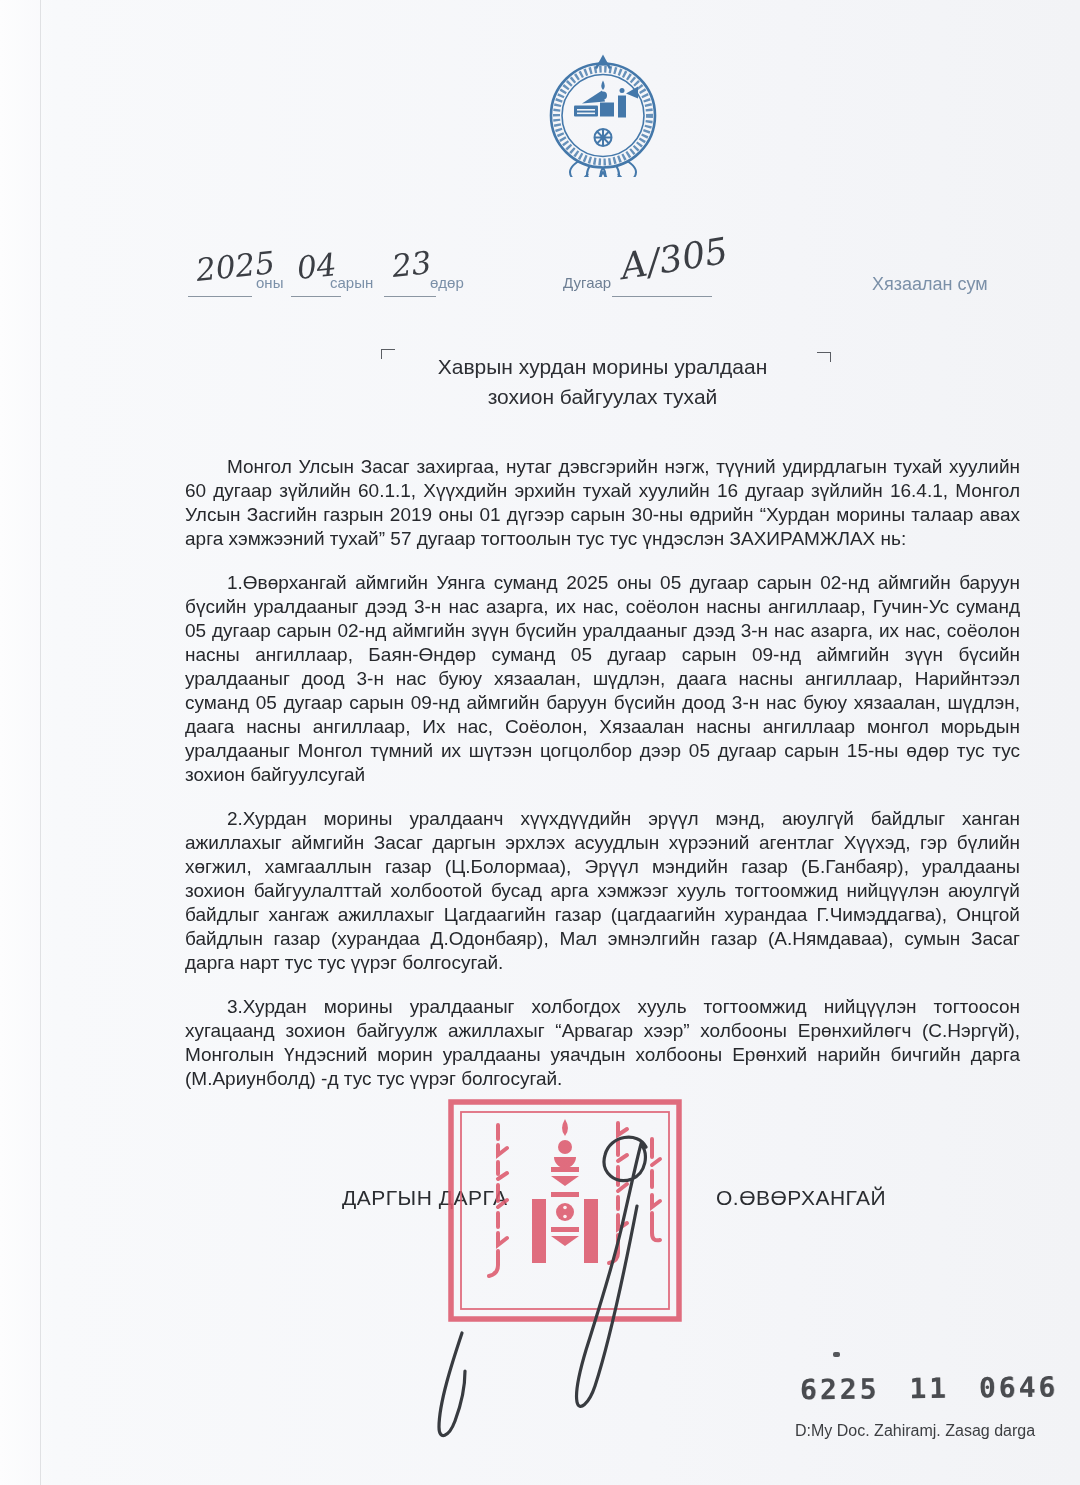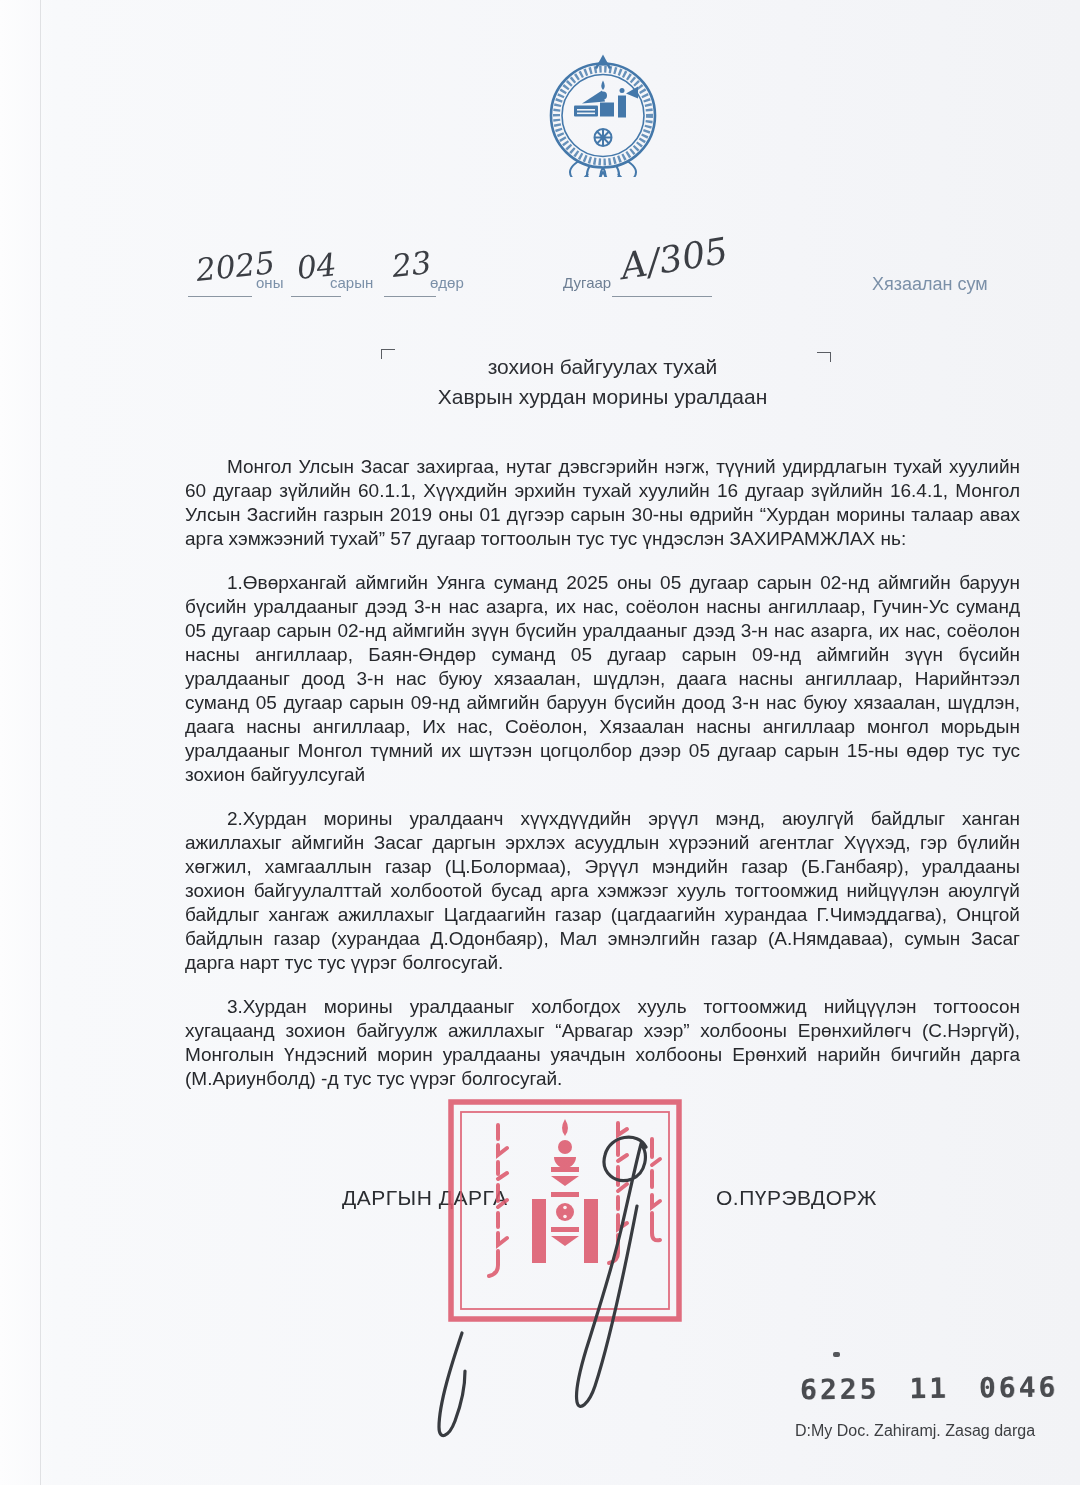--- a/index.html
+++ b/index.html
@@ -101,33 +101,33 @@
     <span class="dl-label" style="left:563px;top:274px;color:#6e7f94;">Дугаар</span>
     <span class="hw" style="left:620px;top:238px;font-size:36px;transform:rotate(-9deg);">А/305</span>
     <span class="uline" style="left:612px;top:296px;width:100px;"></span>
 
     <span class="dl-label" style="left:872px;top:274px;font-size:18px;">Хязаалан сум</span>
   </div>
 
   <span class="bracket l"></span>
   <span class="bracket r"></span>
   <div class="doc-title">
+    <div>Хаврын хурдан морины уралдаан</div>
     <div>зохион байгуулах тухай</div>
-    <div>Хаврын хурдан морины уралдаан</div>
   </div>
 
   <div class="body-block">
     <p>Монгол Улсын Засаг захиргаа, нутаг дэвсгэрийн нэгж, түүний удирдлагын тухай хуулийн 60 дугаар зүйлийн 60.1.1, Хүүхдийн эрхийн тухай хуулийн 16 дугаар зүйлийн 16.4.1, Монгол Улсын Засгийн газрын 2019 оны 01 дүгээр сарын 30-ны өдрийн “Хурдан морины талаар авах арга хэмжээний тухай” 57 дугаар тогтоолын тус тус үндэслэн ЗАХИРАМЖЛАХ нь:</p>
     <p>1.Өвөрхангай аймгийн Уянга суманд 2025 оны 05 дугаар сарын 02-нд аймгийн баруун бүсийн уралдааныг дээд 3-н нас азарга, их нас, соёолон насны ангиллаар, Гучин-Ус суманд 05 дугаар сарын 02-нд аймгийн зүүн бүсийн уралдааныг дээд 3-н нас азарга, их нас, соёолон насны ангиллаар, Баян-Өндөр суманд 05 дугаар сарын 09-нд аймгийн зүүн бүсийн уралдааныг доод 3-н нас буюу хязаалан, шүдлэн, даага насны ангиллаар, Нарийнтээл суманд 05 дугаар сарын 09-нд аймгийн баруун бүсийн доод 3-н нас буюу хязаалан, шүдлэн, даага насны ангиллаар, Их нас, Соёолон, Хязаалан насны ангиллаар монгол морьдын уралдааныг Монгол түмний их шүтээн цогцолбор дээр 05 дугаар сарын 15-ны өдөр тус тус зохион байгуулсугай</p>
     <p>2.Хурдан морины уралдаанч хүүхдүүдийн эрүүл мэнд, аюулгүй байдлыг ханган ажиллахыг аймгийн Засаг даргын эрхлэх асуудлын хүрээний агентлаг Хүүхэд, гэр бүлийн хөгжил, хамгааллын газар (Ц.Болормаа), Эрүүл мэндийн газар (Б.Ганбаяр), уралдааны зохион байгуулалттай холбоотой бусад арга хэмжээг хууль тогтоомжид нийцүүлэн аюулгүй байдлыг хангаж ажиллахыг Цагдаагийн газар (цагдаагийн хурандаа Г.Чимэддагва), Онцгой байдлын газар (хурандаа Д.Одонбаяр), Мал эмнэлгийн газар (А.Нямдаваа), сумын Засаг дарга нарт тус тус үүрэг болгосугай.</p>
     <p>3.Хурдан морины уралдааныг холбогдох хууль тогтоомжид нийцүүлэн тогтоосон хугацаанд зохион байгуулж ажиллахыг “Арвагар хээр” холбооны Ерөнхийлөгч (С.Нэргүй), Монголын Үндэсний морин уралдааны уяачдын холбооны Ерөнхий нарийн бичгийн дарга (М.Ариунболд) -д тус тус үүрэг болгосугай.</p>
   </div>
 
   <span class="sig-label" style="left:342px;top:1186px;">ДАРГЫН ДАРГА</span>
-  <span class="sig-label" style="left:716px;top:1186px;">О.ПҮРЭВДОРЖ</span>
+  <span class="sig-label" style="left:716px;top:1186px;">О.ӨВӨРХАНГАЙ</span>
 
   <div class="seal">
     <svg width="234" height="223" viewBox="0 0 234 223">
       <g stroke="#dd5a6e" fill="none">
         <rect x="3" y="3" width="228" height="217" stroke-width="5.5"></rect>
         <rect x="13" y="13" width="208" height="197" stroke-width="1.8"></rect>
         <g stroke-width="4" stroke-linecap="round">
           <path d="M50 26 v14 m0 6 v10 l9 -7 m-9 14 v12 m0 5 l9 -6 m-9 12 v16 m0 6 l9 -7 m-9 13 v14 m0 6 v12 l9 -7 m-9 13 v14 q0 9 -9 11"></path>
           <path d="M170 24 v12 l9 -6 m-9 12 v14 m0 6 l9 -6 m-9 12 v18 m0 6 l9 -7 m-9 13 v12 m0 6 v14 l9 -6 m-9 12 v18 q0 8 -9 10"></path>
           <path d="M204 40 v18 m0 8 l8 -6 m-8 12 v16 m0 8 v12 l8 -6 m-8 12 v20 q0 9 8 7"></path>

